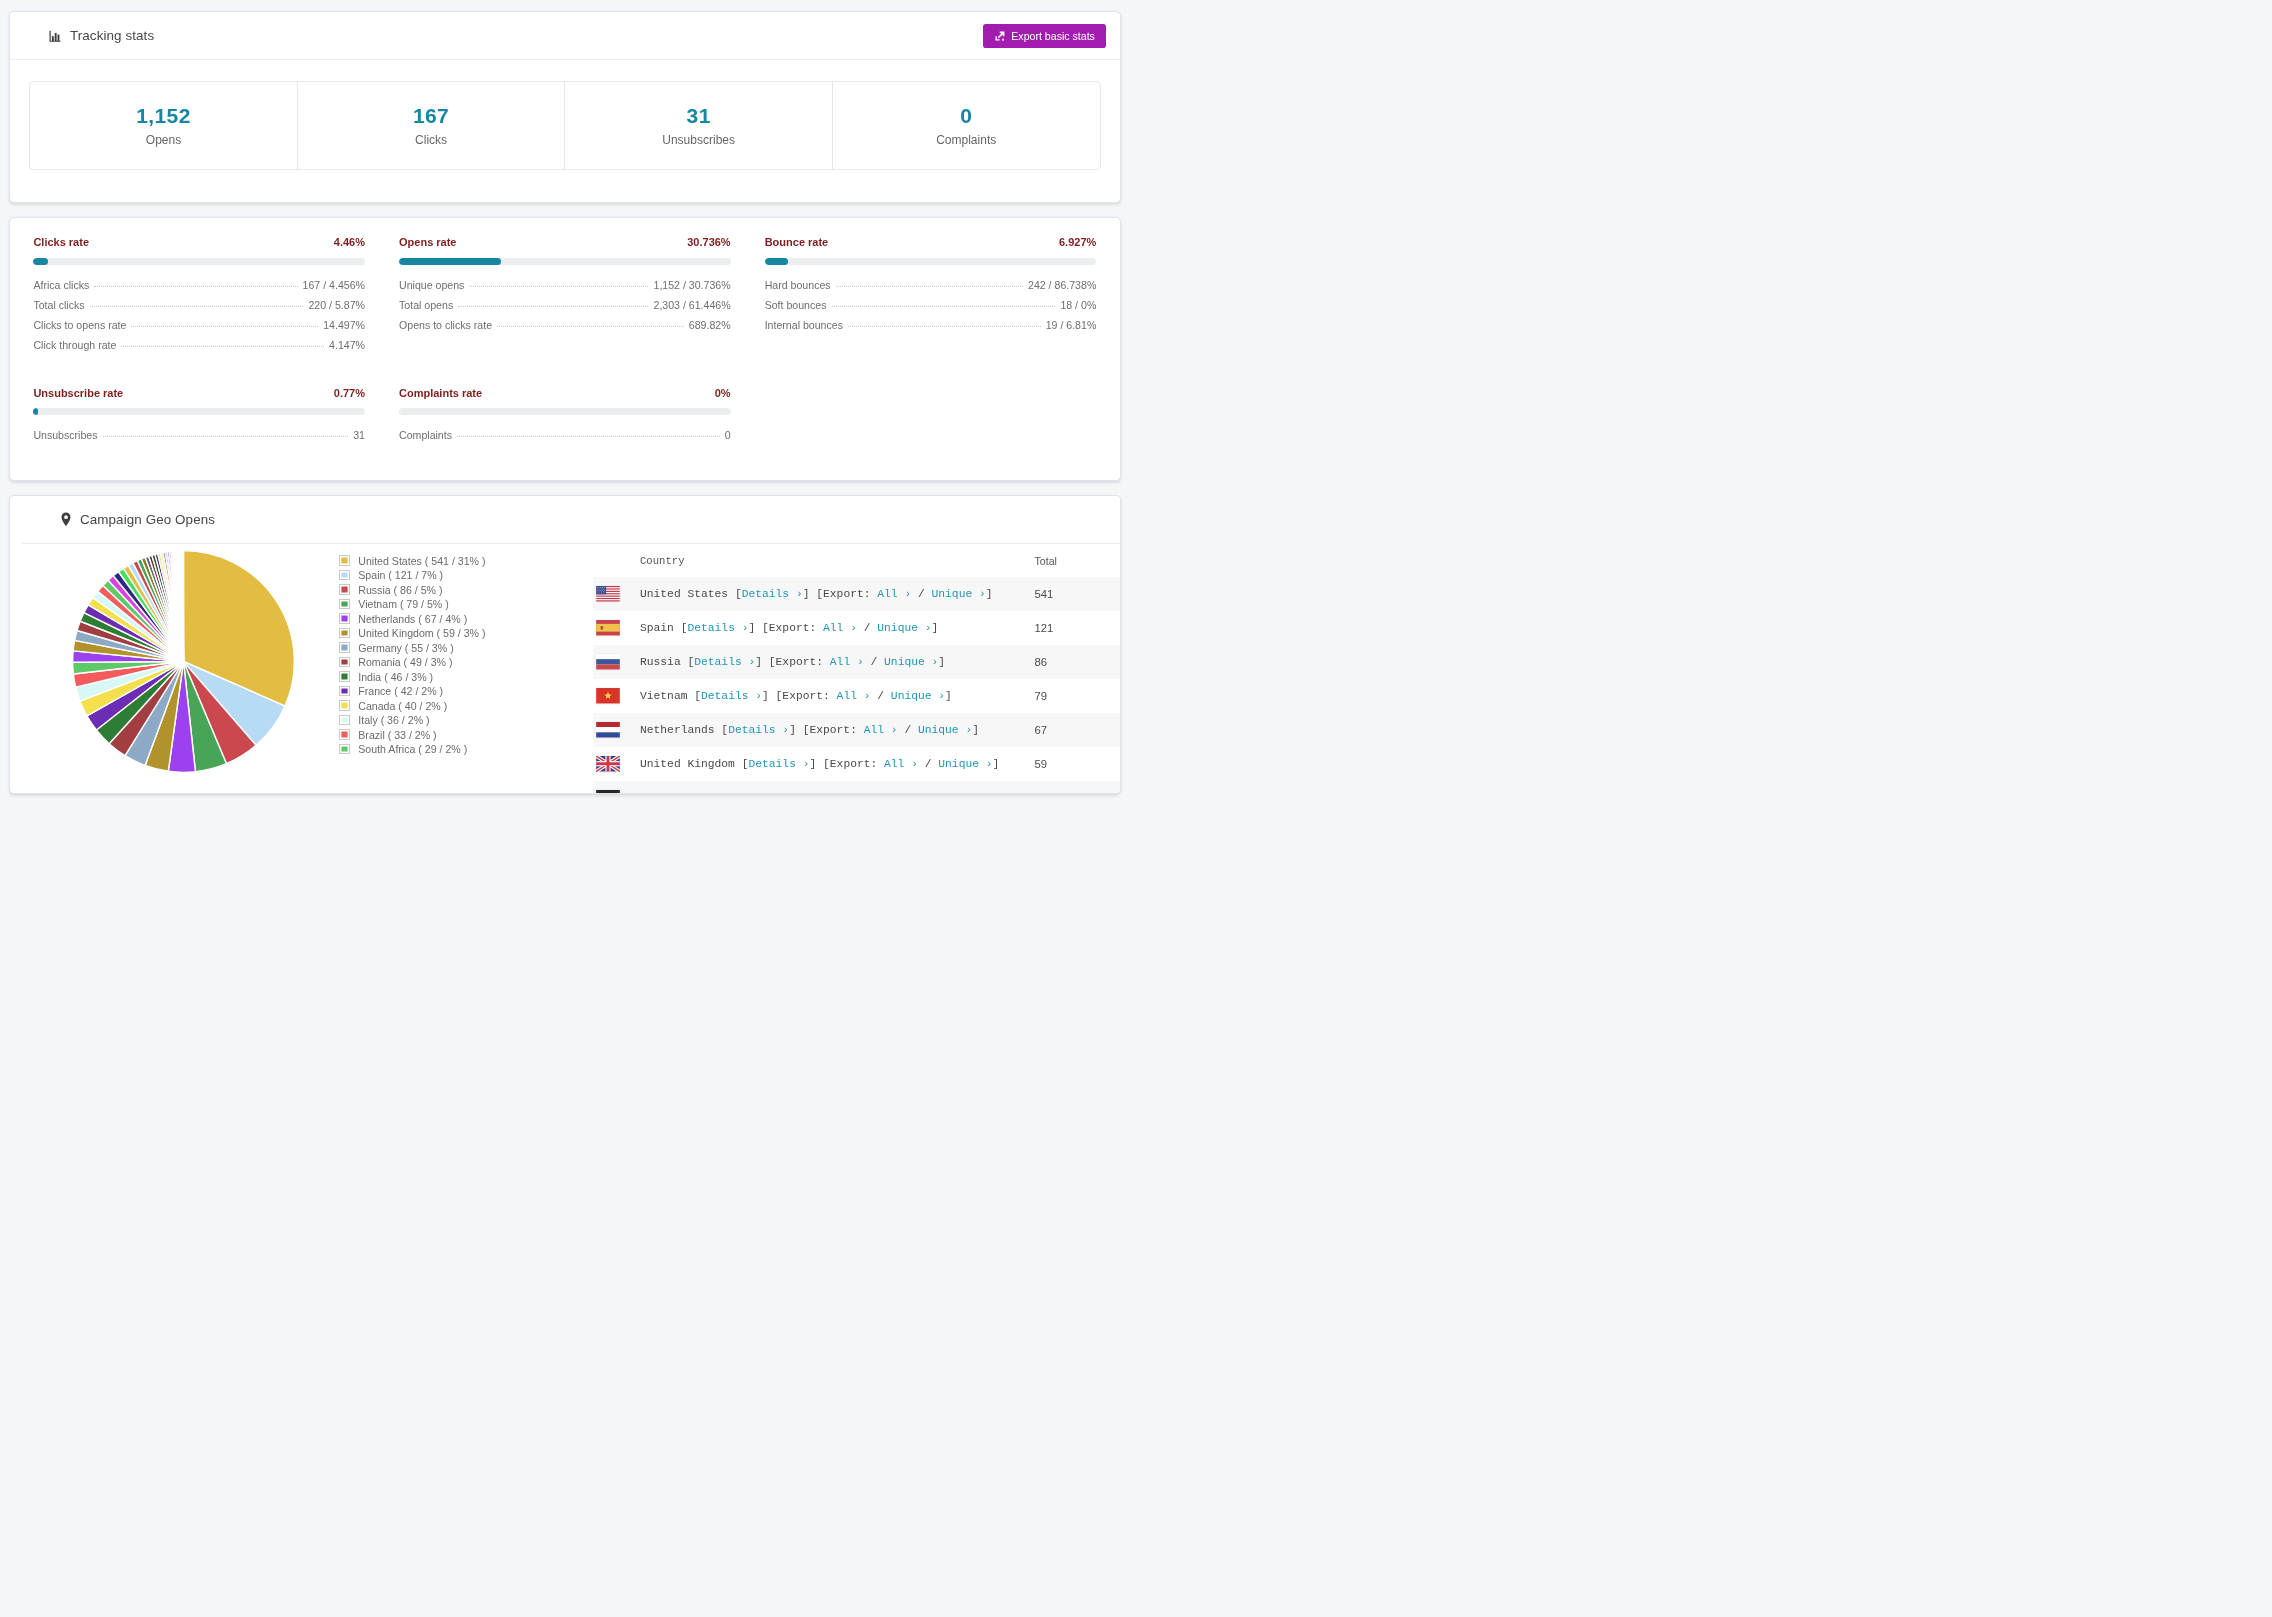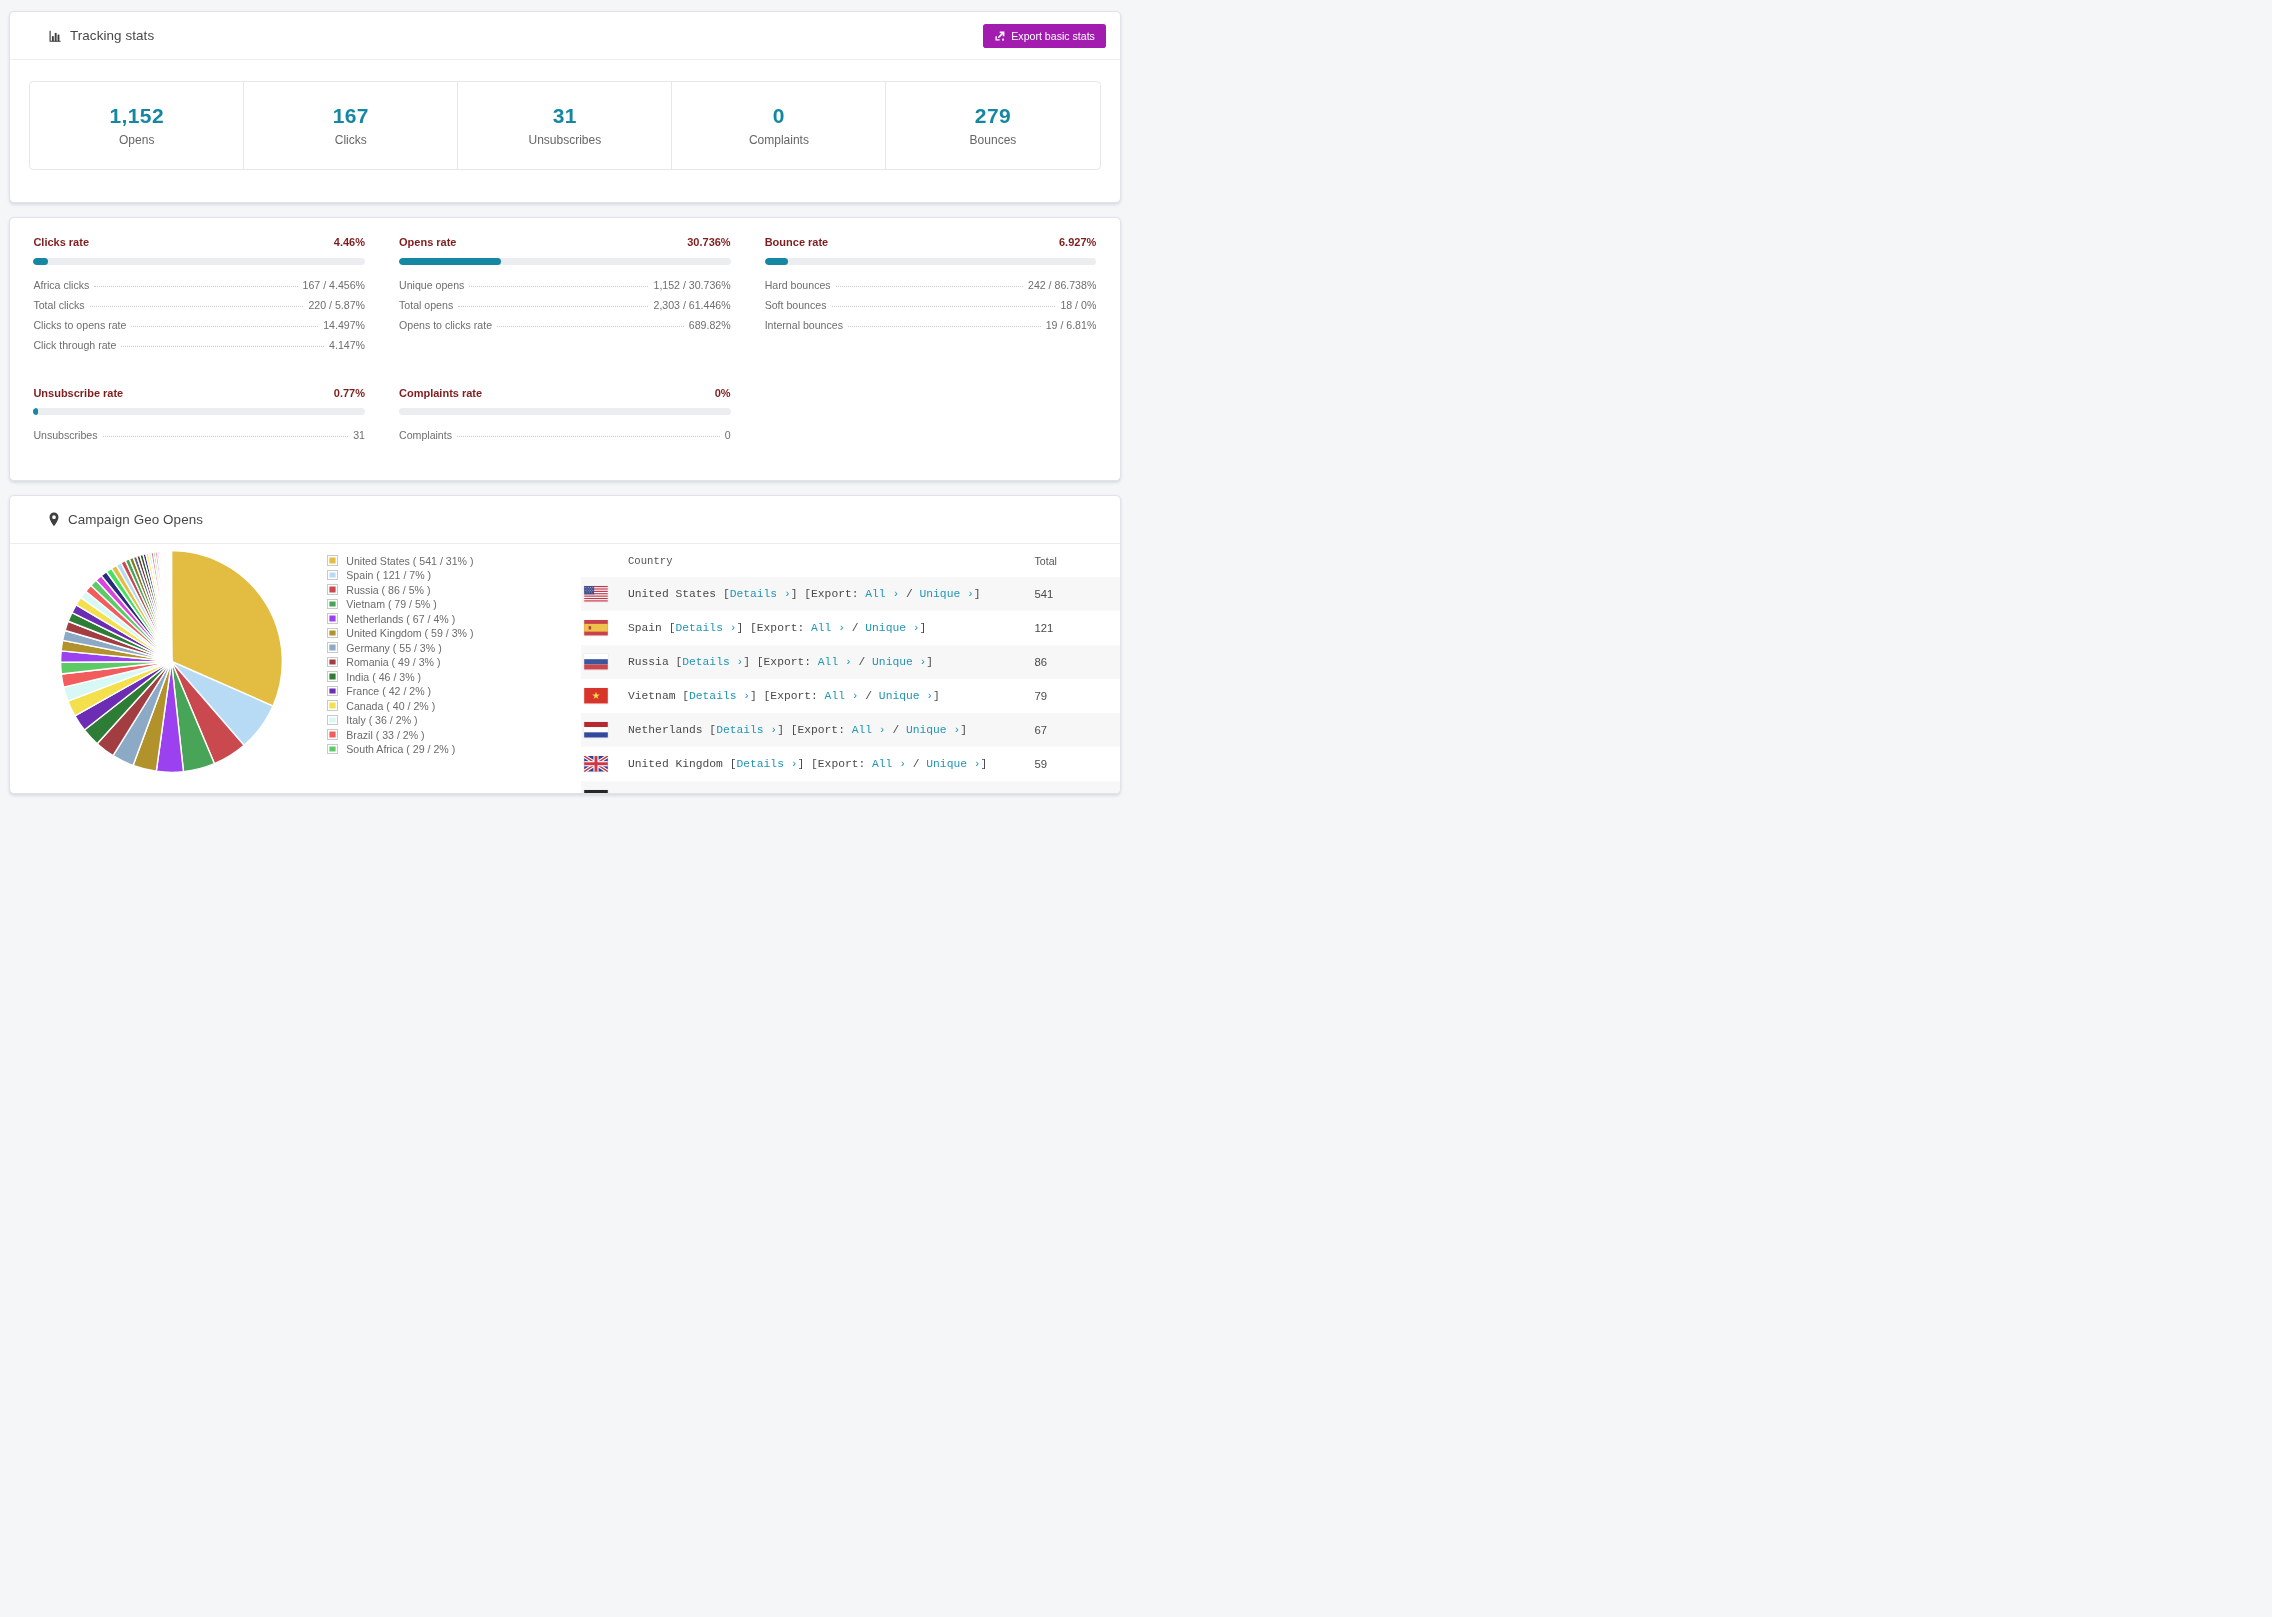--- a/index.html
+++ b/index.html
@@ -49,21 +49,21 @@
   .rate-head { display:flex; justify-content:space-between; align-items:baseline; }
   .rate-title, .rate-value { font-size:11px; font-weight:bold; color:#7f1d1d; }
   .rate-track { margin-top:9.2px; height:7px; background:#ebedf0; border-radius:3.5px; position:relative; overflow:hidden; }
   .rate-fill { position:absolute; left:0; top:0; height:100%; background:#1587a3; border-radius:3.5px; }
   .rate-rows { margin-top:14px; }
   .rate-row { display:flex; align-items:baseline; height:20px; font-size:10.6px; color:#6e6e6e; }
   .leader { flex:1; border-bottom:0.7px dotted #c8c8c8; margin:0 5px; transform:translateY(-2.1px); }
   .rr-val { white-space:nowrap; }
 
   
-  .card-geo { height:299px; overflow:hidden; }
+  .card-geo { height:299px; overflow:hidden;padding-left:12px; }
   .geo-body { display:flex; padding:1.4px 0 0 45px; }
   .pie-wrap { width:233px; flex:none; }
   .legend { width:293px; flex:none; padding:8.5px 0 0 39px; }
   .legend-item { display:flex; align-items:center; height:14.5px; font-size:10.6px; color:#6b6b6b; white-space:nowrap; }
   .swatch { width:10.6px; height:10.6px; flex:none; margin-right:8.5px;
             border:0.7px solid #c9c9c9; box-shadow:inset 0 0 0 1.4px #fff; }
 
   .geo-table { flex:1; min-width:0; }
   .t-header { display:flex; align-items:center; height:32px; font-size:10.6px; color:#555; padding-left:2.8px; }
   .t-row { display:flex; align-items:center; height:34px; padding-left:2.8px; font-size:11.3px; color:#4a4a4a; white-space:nowrap; }
@@ -113,24 +113,20 @@
           <div class="stat-value">167</div>
           <div class="stat-label">Clicks</div>
         </div>
         <div class="stat-cell">
           <div class="stat-value">31</div>
           <div class="stat-label">Unsubscribes</div>
         </div>
         <div class="stat-cell">
           <div class="stat-value">0</div>
           <div class="stat-label">Complaints</div>
-        </div>
-        <div class="stat-cell">
-          <div class="stat-value">279</div>
-          <div class="stat-label">Bounces</div>
         </div>
       </div>
   </div>
 
   <div class="card card-rates">
     <div class="rates-grid" id="rates-grid">
         <div class="rate-block">
           <div class="rate-head">
             <span class="rate-title">Clicks rate</span>
             <span class="rate-value">4.46%</span>

